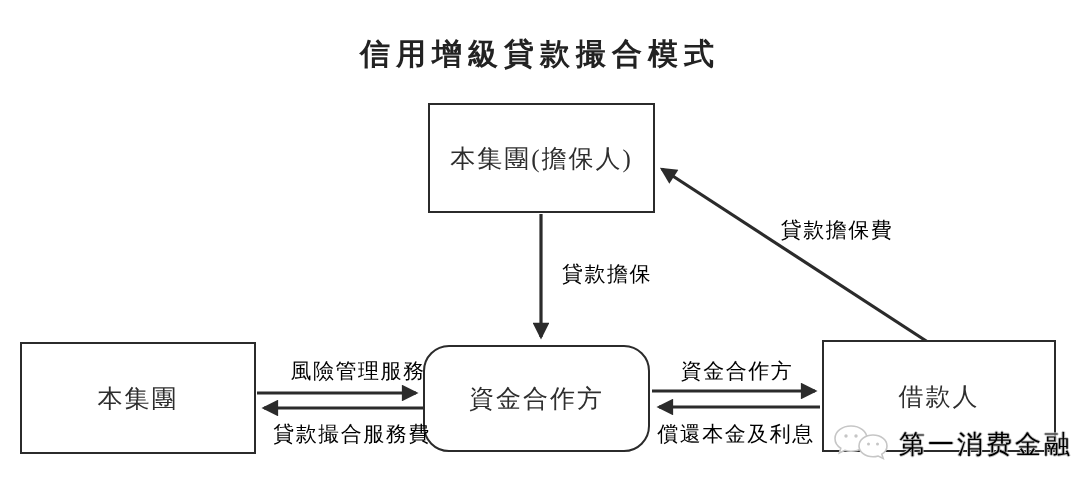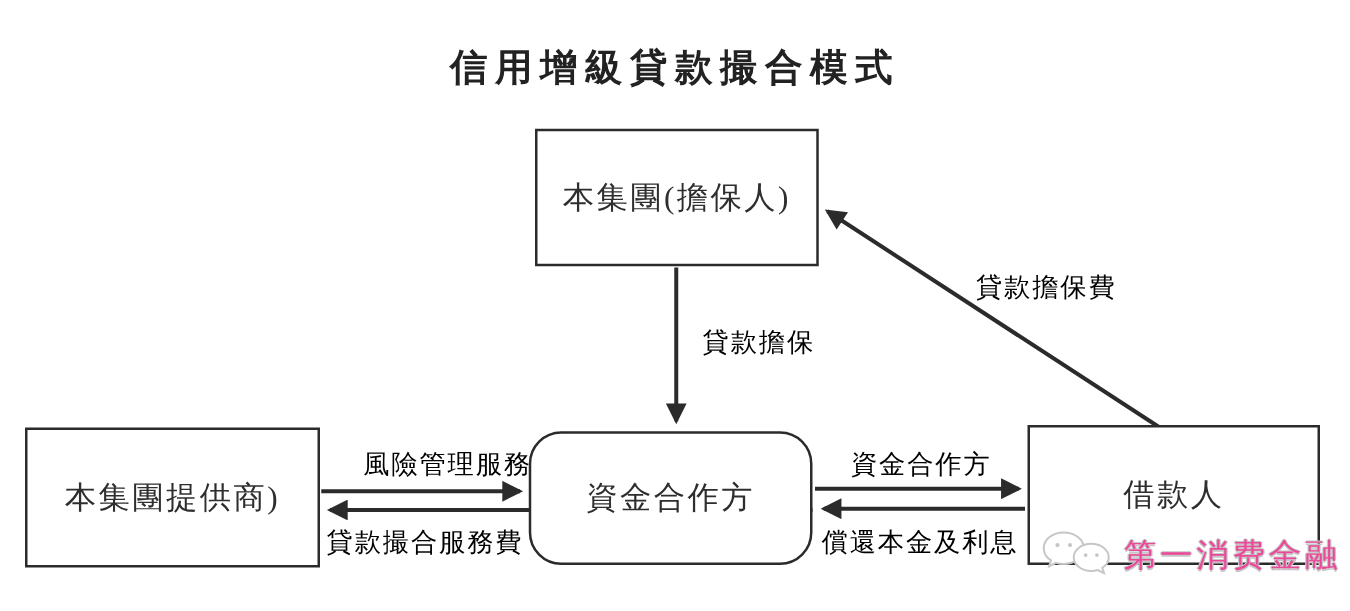--- a/index.html
+++ b/index.html
@@ -49,21 +49,21 @@
     font-size: 21px;
     letter-spacing: 1.5px;
     white-space: nowrap;
     transform: translateX(-50%);
     color: #000000;
     background: transparent;
   }
   #lbl-loan-guarantee      { left: 607px; top: 260px; }
   #lbl-loan-guarantee-fee  { left: 837px; top: 216px; }
   #lbl-risk-service        { left: 338px; top: 357px; margin-left: 20px; }
-  #lbl-facilitation-fee    { left: 320px; top: 420px; padding-left: 40px; }
+  #lbl-facilitation-fee    { left: 332px; top: 420px; padding-left: 40px; }
   #lbl-loan-realization    { left: 737px; top: 357px; }
   #lbl-repayment           { left: 736px; top: 420px; }
 
   #arrows {
     position: absolute;
     left: 0; top: 0;
     width: 1080px; height: 489px;
     pointer-events: none;
   }
 
@@ -72,21 +72,21 @@
     left: 831px;
     top: 422px;
     display: flex;
     align-items: center;
     z-index: 5;
   }
   .watermark-text {
     font-size: 26px;
     letter-spacing: 3px;
     white-space: nowrap;
-    color: #ec4899;
+    color: #000000;
     text-shadow: 1px 0 0 #c6c6c6, -1px 0 0 #c6c6c6, 0 1px 0 #c6c6c6, 0 -1px 0 #c6c6c6;
     margin-left: 6px;
   }
 </style>
 </head>
 <body>
 
 <div id="canvas">
 
   <div class="title">信用增級貸款撮合模式</div>
@@ -105,21 +105,20 @@
     <line x1="820" y1="407" x2="659" y2="407" stroke="#2b2b2b" stroke-width="3.2" marker-end="url(#ah)"></line>
   </svg>
 
   <div class="node" id="node-guarantor">
     <div class="line">本集團</div>
     <div class="line">(擔保人)</div>
   </div>
 
   <div class="node" id="node-risk">
     <div class="line">本集團</div>
-    <div class="line">提供商)</div>
   </div>
 
   <div class="node" id="node-funding">
     <div class="line">資金合作方</div>
   </div>
 
   <div class="node" id="node-borrower">
     <div class="line">借款人</div>
   </div>
 

